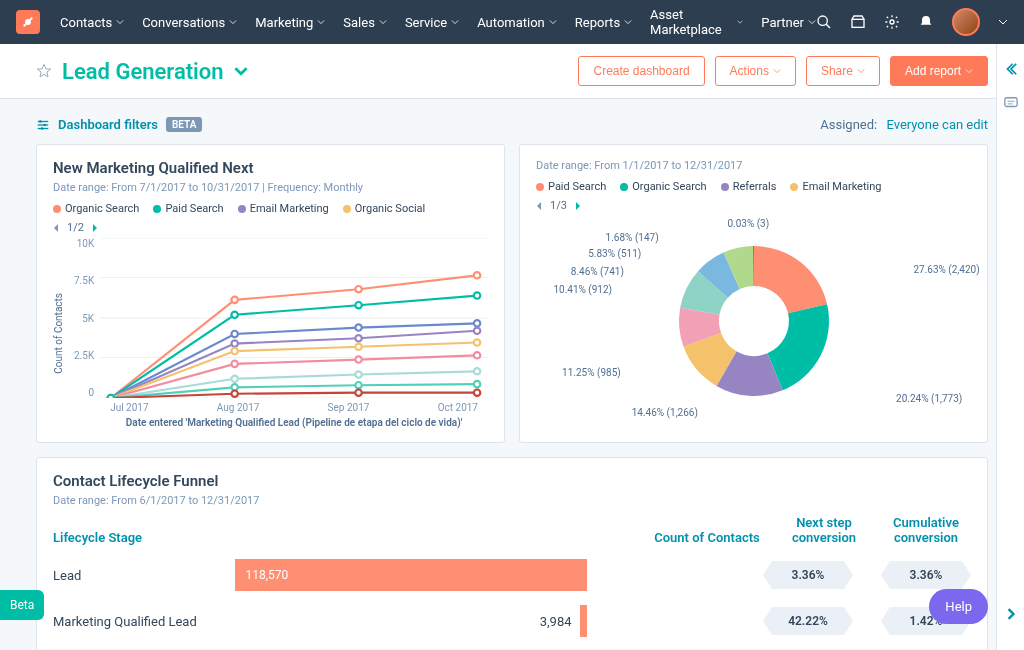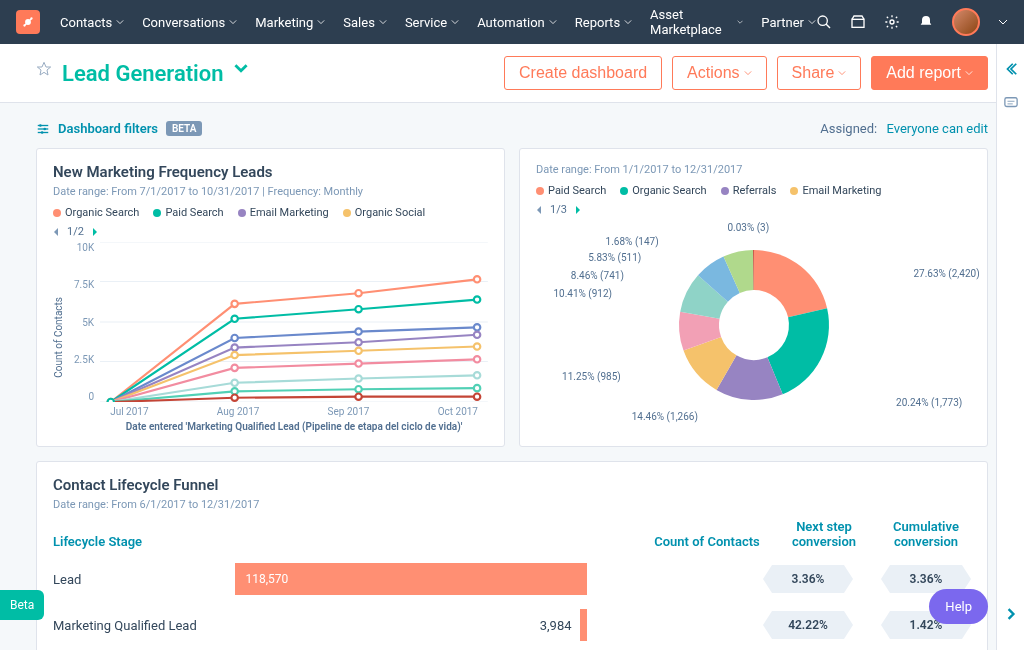--- a/index.html
+++ b/index.html
@@ -6,25 +6,25 @@
 body { font-family: -apple-system, BlinkMacSystemFont, "Segoe UI", Roboto, sans-serif; background: #f5f8fa; font-size: 13px; color: #33475b; width: 1024px; height: 650px; overflow: hidden; position: relative; }
 .top-nav { background: #2d3e50; height: 44px; display: flex; align-items: center; padding: 0 16px; color: #fff; }
 .logo { width: 24px; height: 24px; background: #ff7a59; border-radius: 4px; display: flex; align-items: center; justify-content: center; margin-right: 20px; }
 .nav-items { display: flex; gap: 18px; flex: 1; }
 .nav-item { display: flex; align-items: center; gap: 4px; font-size: 13px; cursor: pointer; }
 .nav-item svg { width: 8px; height: 8px; }
 .nav-right { display: flex; align-items: center; gap: 18px; }
 .nav-icon { width: 16px; height: 16px; fill: #fff; cursor: pointer; }
 .avatar { width: 28px; height: 28px; border-radius: 50%; background: linear-gradient(135deg,#d4896b,#8b4513); border: 2px solid #ff7a59; }
 .header { background: #fff; padding: 12px 36px; display: flex; align-items: center; border-bottom: 1px solid #dfe3eb; }
-.header-title { display: flex; align-items: flex-start; gap: 10px; flex: 1; }
+.header-title { display: flex; align-items: center; gap: 10px; flex: 1; }
 .star-icon { width: 16px; height: 16px; stroke: #99acc2; fill: none; }
 .h-title { color: #00bda5; font-size: 22px; font-weight: 600; }
 .header-btns { display: flex; gap: 10px; }
-.btn { border: 1px solid #ff7a59; color: #ff7a59; background: #fff; border-radius: 3px; padding: 7px 14px; font-size: 16px; cursor: pointer; display: flex; align-items: center; gap: 4px; }
+.btn { border: 1px solid #ff7a59; color: #ff7a59; background: #fff; border-radius: 3px; padding: 7px 14px; font-size: 12px; cursor: pointer; display: flex; align-items: center; gap: 4px; }
 .btn.primary { background: #ff7a59; color: #fff; }
 .content { padding: 18px 36px; height: calc(650px - 44px - 56px); overflow: hidden; }
 .filters-row { display: flex; align-items: center; justify-content: space-between; margin-bottom: 12px; }
 .filters-left { display: flex; align-items: center; gap: 8px; color: #0091ae; font-weight: 600; }
 .filter-icon { width: 14px; height: 14px; }
 .beta-badge { background: #7c98b6; color: #fff; font-size: 10px; padding: 2px 6px; border-radius: 3px; font-weight: 600; }
 .assigned-label { color: #516f90; }
 .assigned-link { color: #0091ae; margin-left: 6px; cursor: pointer; }
 .cards-row { display: flex; gap: 14px; }
 .card { background: #fff; border: 1px solid #dfe3eb; border-radius: 3px; padding: 14px 16px; flex: 1; }
@@ -203,21 +203,21 @@
       <span class="beta-badge">BETA</span>
     </div>
     <div>
       <span class="assigned-label">Assigned:</span>
       <span class="assigned-link">Everyone can edit</span>
     </div>
   </div>
 
   <div class="cards-row">
     <div class="card">
-      <div class="card-title">New Marketing Frequency Leads</div>
+      <div class="card-title">New Marketing Qualified Next</div>
       <div class="card-sub">Date range: From 7/1/2017 to 10/31/2017 | Frequency: Monthly</div>
       <div class="legend-row">
         <div class="legend-item">
             <span class="legend-dot" style="background:#ff8f73"></span>
             <span>Organic Search</span>
           </div>
         <div class="legend-item">
             <span class="legend-dot" style="background:#00bda5"></span>
             <span>Paid Search</span>
           </div>

